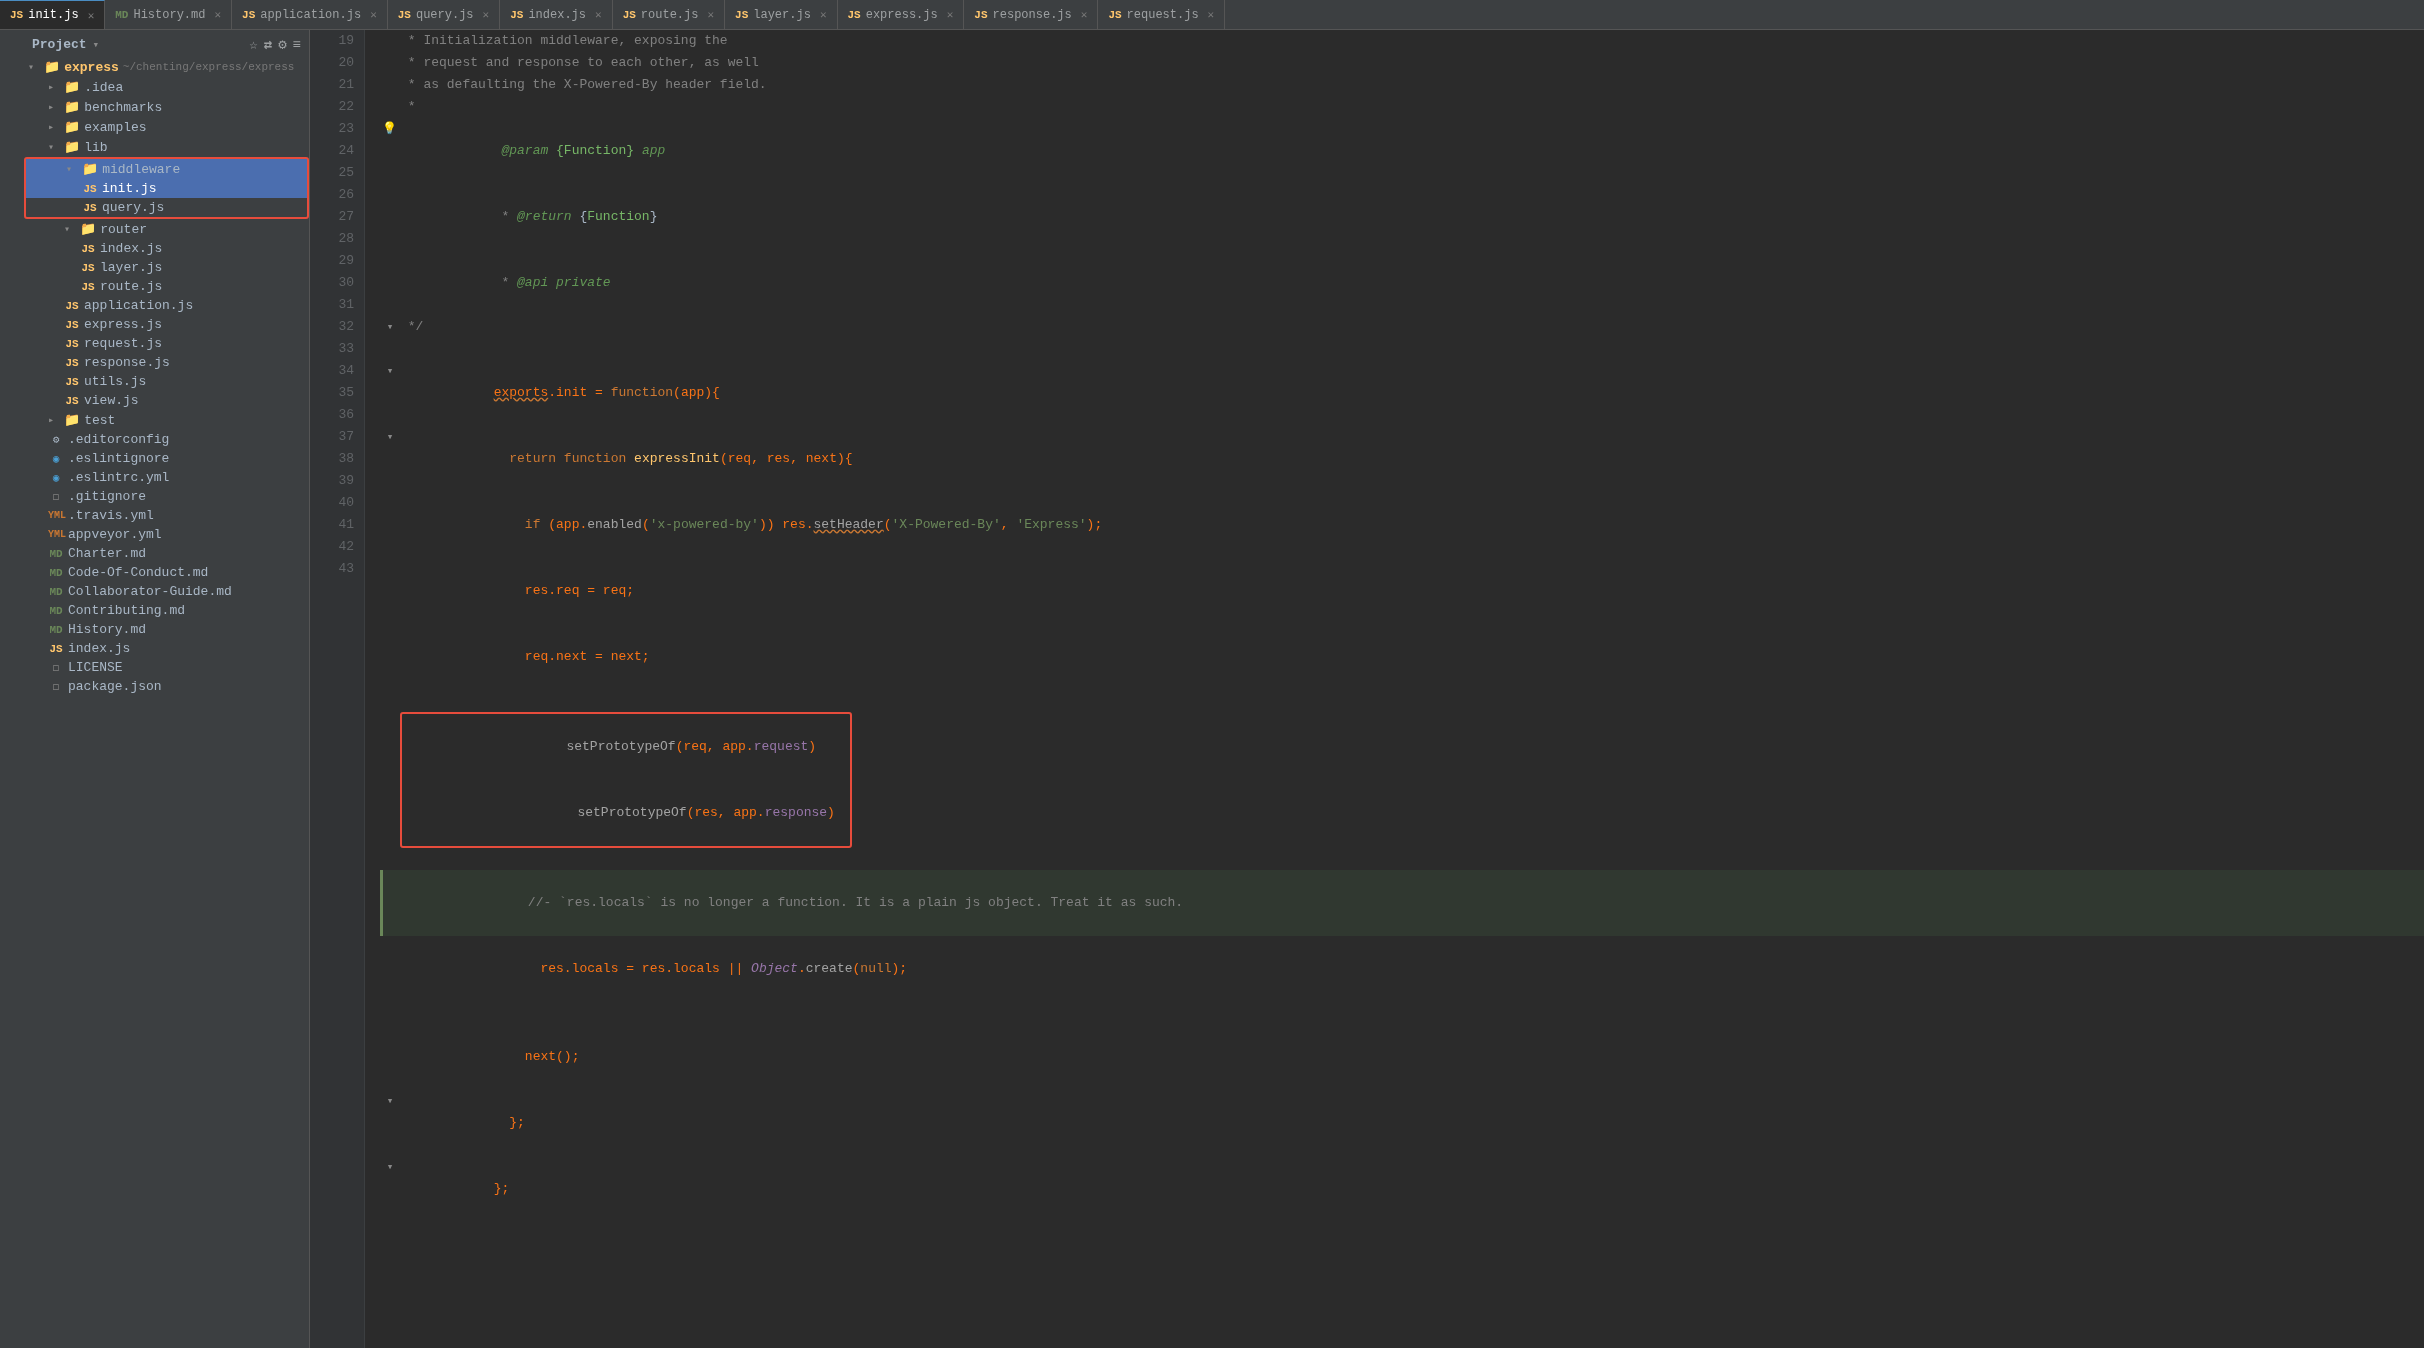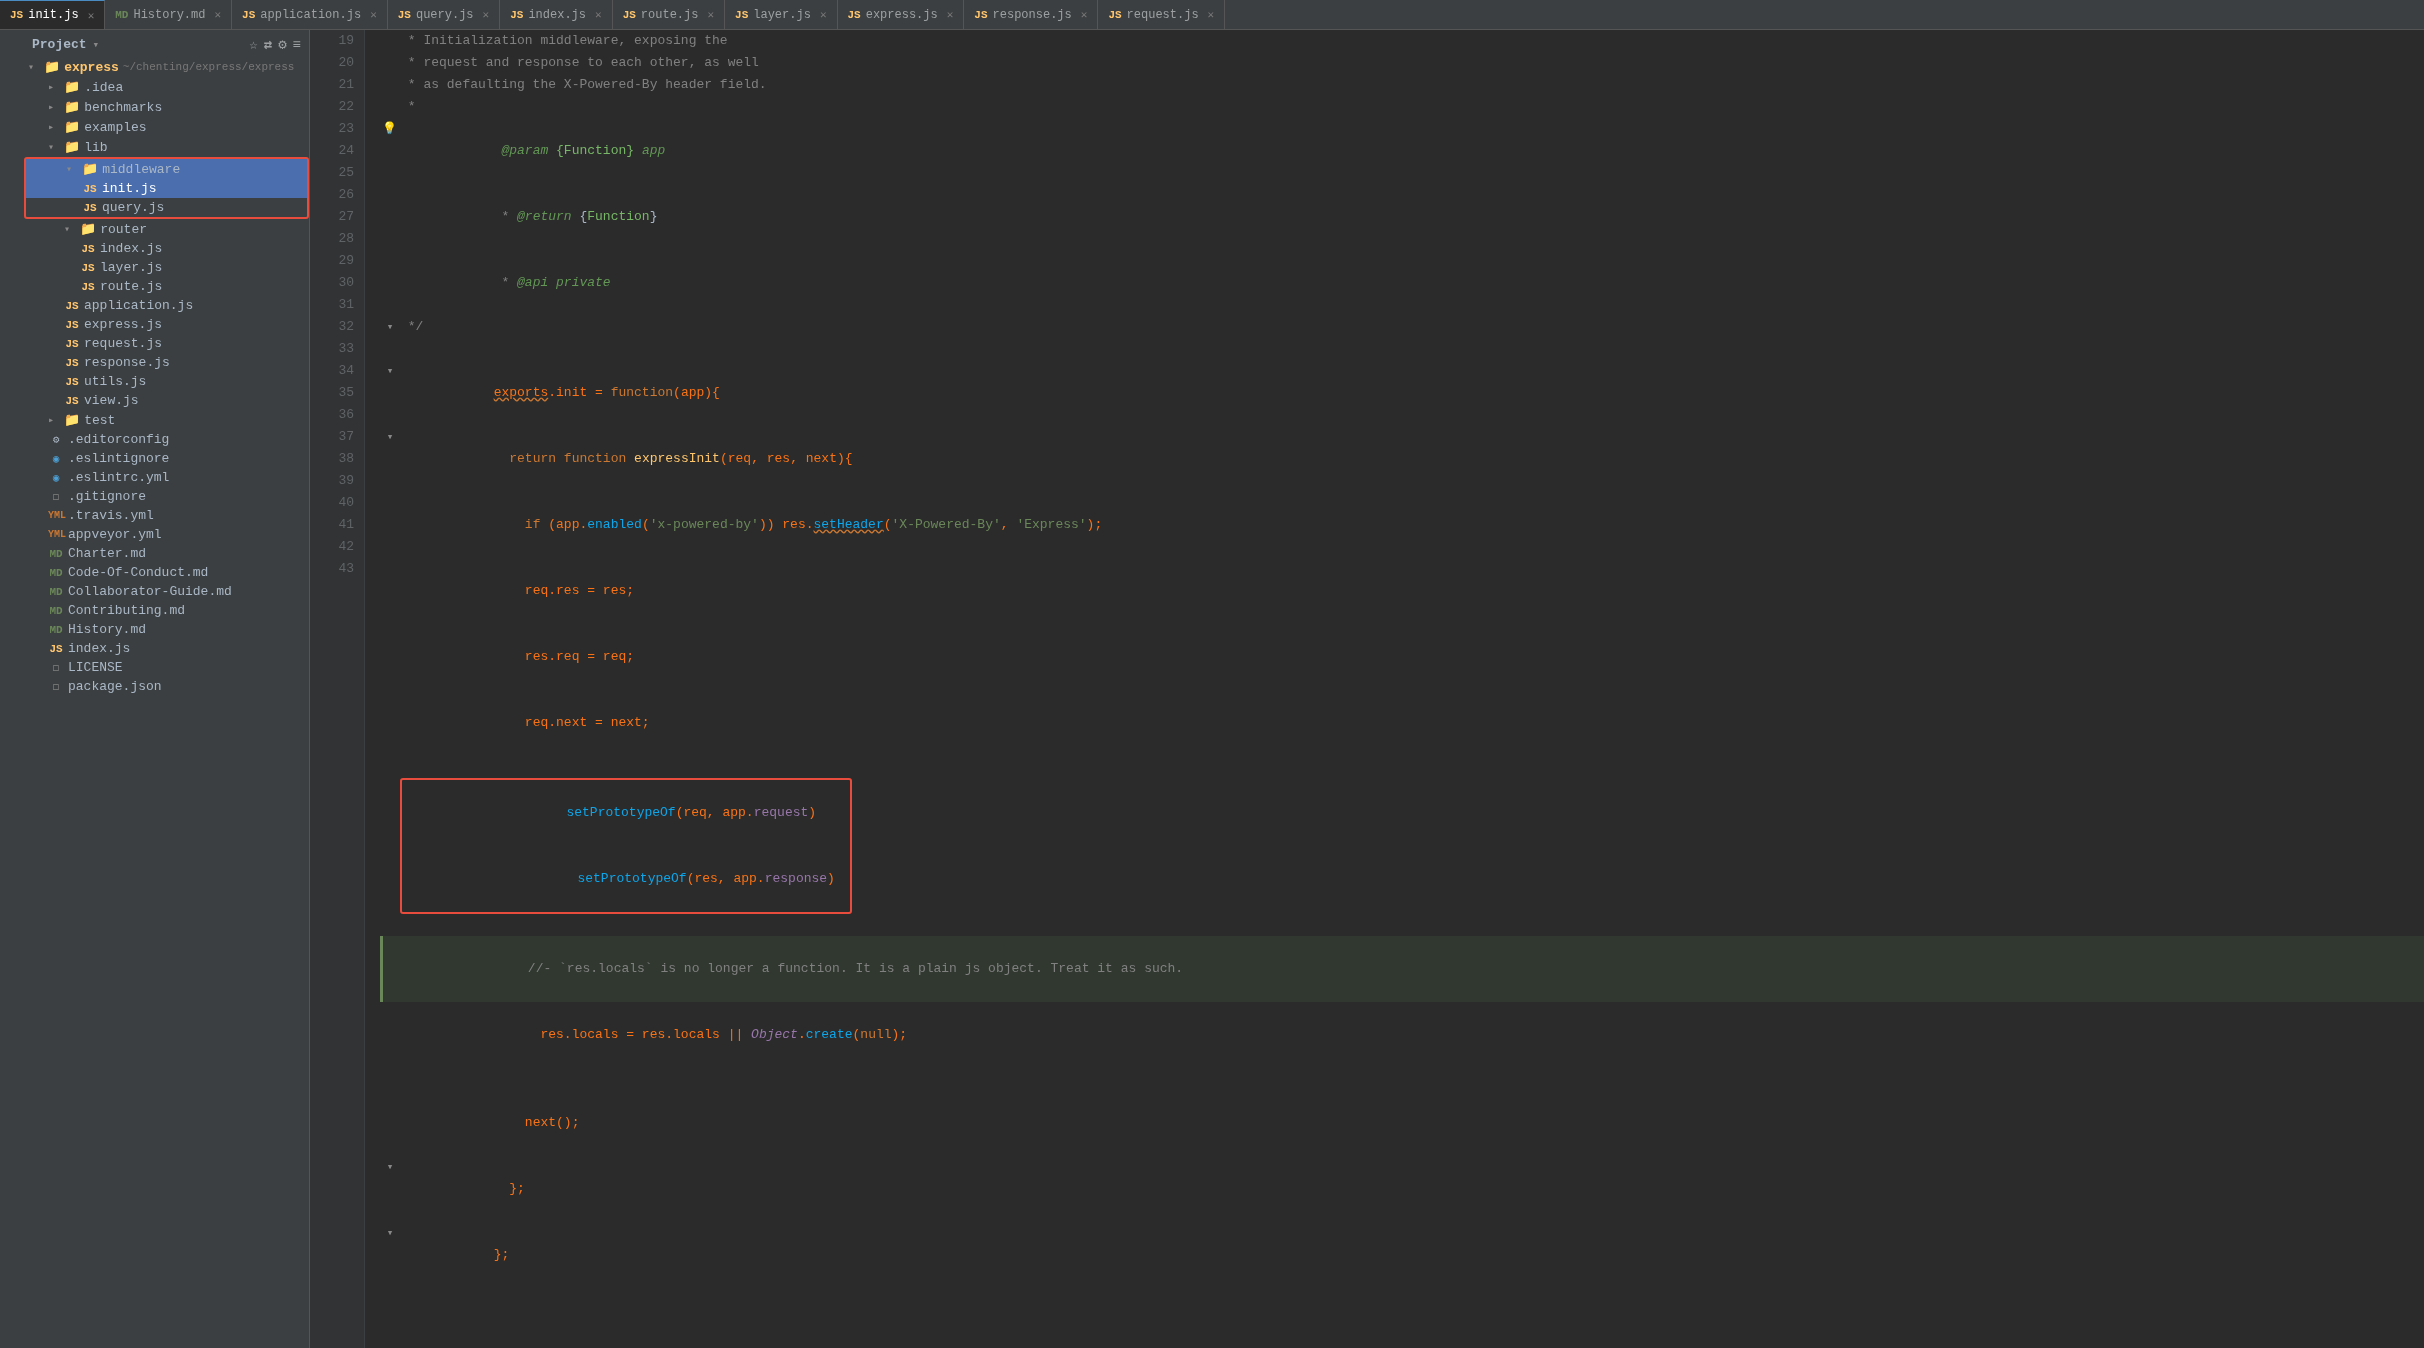--- a/index.html
+++ b/index.html
@@ -170,21 +170,21 @@
     }
 
     
     .c-comment { color: #808080; }
     .c-keyword { color: #cc7832; }
     .c-function { color: #ffc66d; }
     .c-string { color: #6a8759; }
     .c-jsdoc-tag { color: #629755; font-style: italic; }
     .c-jsdoc-type { color: #77b767; }
     .c-jsdoc-text { color: #629755; font-style: italic; }
-    .c-method { color: #0ea5e9; text-align: center; }
+    .c-method { color: #a3a3a3; text-align: center; }
     .c-property { color: #9876aa; text-align: right; }
     .c-plain { color: #f97316; }
 
     .line-highlight-green {
       background: rgba(100, 180, 100, 0.1);
       border-left: 3px solid #6a8759;
     }
 
     
     .fold-arrow { color: #888; font-size: 11px; }
@@ -598,26 +598,20 @@
 
         
         <div class="code-line">
           <span class="gutter"></span>
           <span class="line-text">
             <span class="c-plain">    </span><span class="c-keyword">if</span><span class="c-plain"> (app.</span><span class="c-method">enabled</span><span class="c-plain">(</span><span class="c-string">'x-powered-by'</span><span class="c-plain">)) res.</span><span class="c-method squiggly">setHeader</span><span class="c-plain">(</span><span class="c-string">'X-Powered-By'</span><span class="c-plain">, </span><span class="c-string">'Express'</span><span class="c-plain">);</span>
           </span>
         </div>
 
         
-        <div class="code-line">
-          <span class="gutter"></span>
-          <span class="line-text">
-            <span class="c-plain">    req.res = res;</span>
-          </span>
-        </div>
 
         
         <div class="code-line">
           <span class="gutter"></span>
           <span class="line-text">
             <span class="c-plain">    res.req = req;</span>
           </span>
         </div>
 
         

